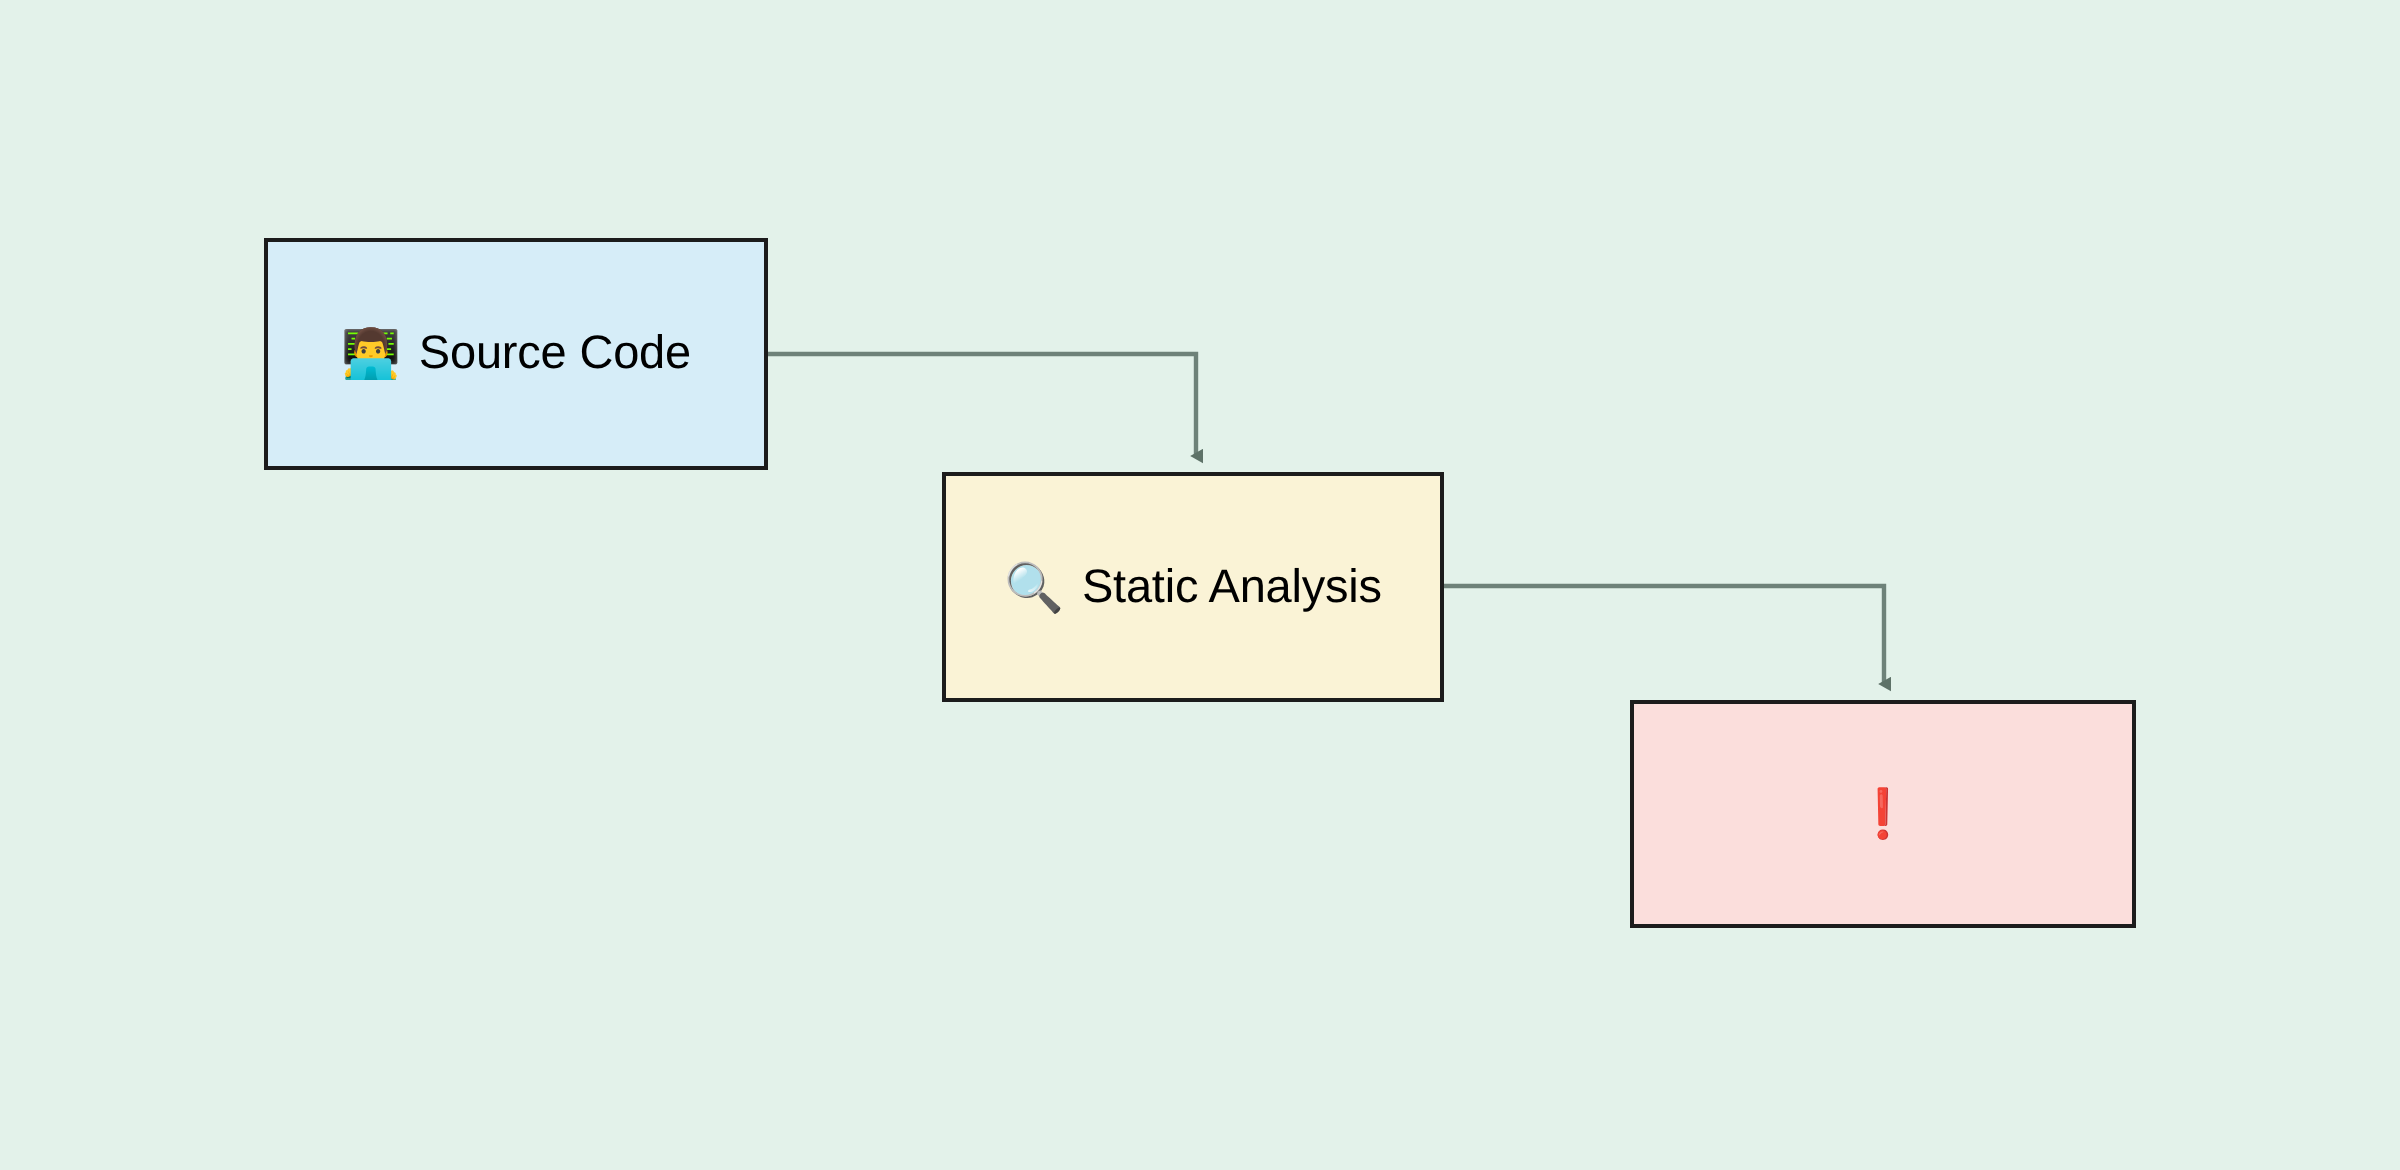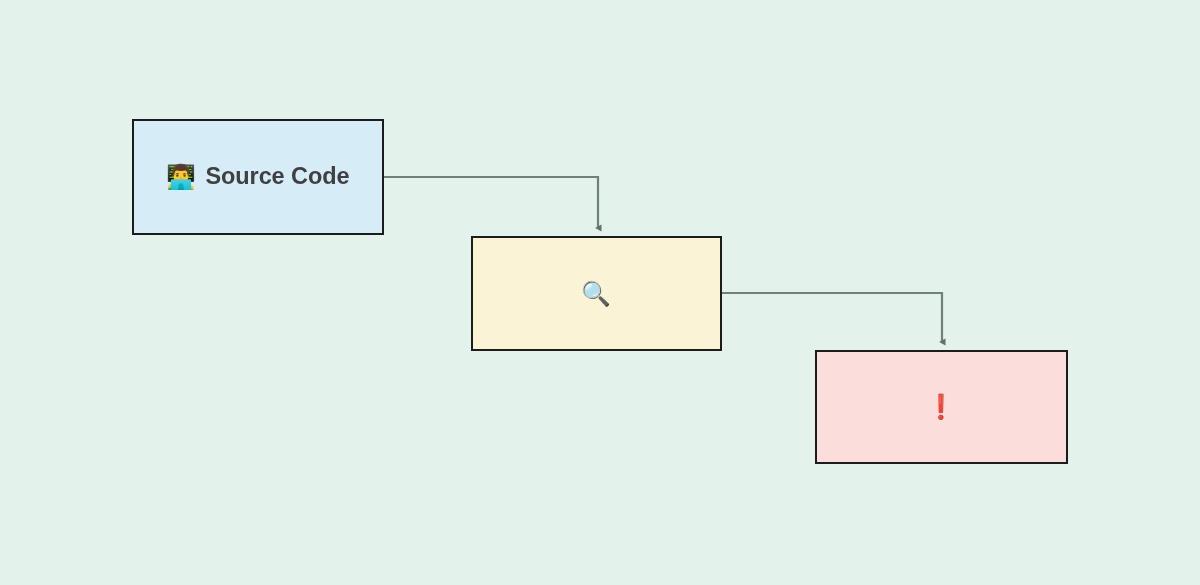--- a/index.html
+++ b/index.html
@@ -42,22 +42,22 @@
     padding: 0 14px;
   }
   .node-icon {
     font-size: 24px;
     line-height: 1;
     display: inline-block;
     font-family: "DejaVu Sans", sans-serif;
   }
   .node-label {
     font-size: 23.5px;
-    font-weight: bold;
-    color: #404040;
+    font-weight: normal;
+    color: #000000;
     letter-spacing: -0.1px;
     white-space: nowrap;
     line-height: 1.1;
   }
   #node-source-code {
     left: 132px;
     top: 119px;
     width: 252px;
     height: 116px;
     background: #d6edf8;
@@ -99,20 +99,21 @@
   <div class="node" id="node-source-code">
     <div class="node-inner">
       <span class="node-icon">👨‍💻</span>
       <span class="node-label">Source Code</span>
     </div>
   </div>
 
   <div class="node" id="node-static-analysis">
     <div class="node-inner">
       <span class="node-icon">🔍</span>
+      <span class="node-label">Static Analysis</span>
     </div>
   </div>
 
   <div class="node" id="node-list-of-defects">
     <div class="node-inner">
       <span class="node-icon defect-icon">❗</span>
     </div>
   </div>
 
 </div>

